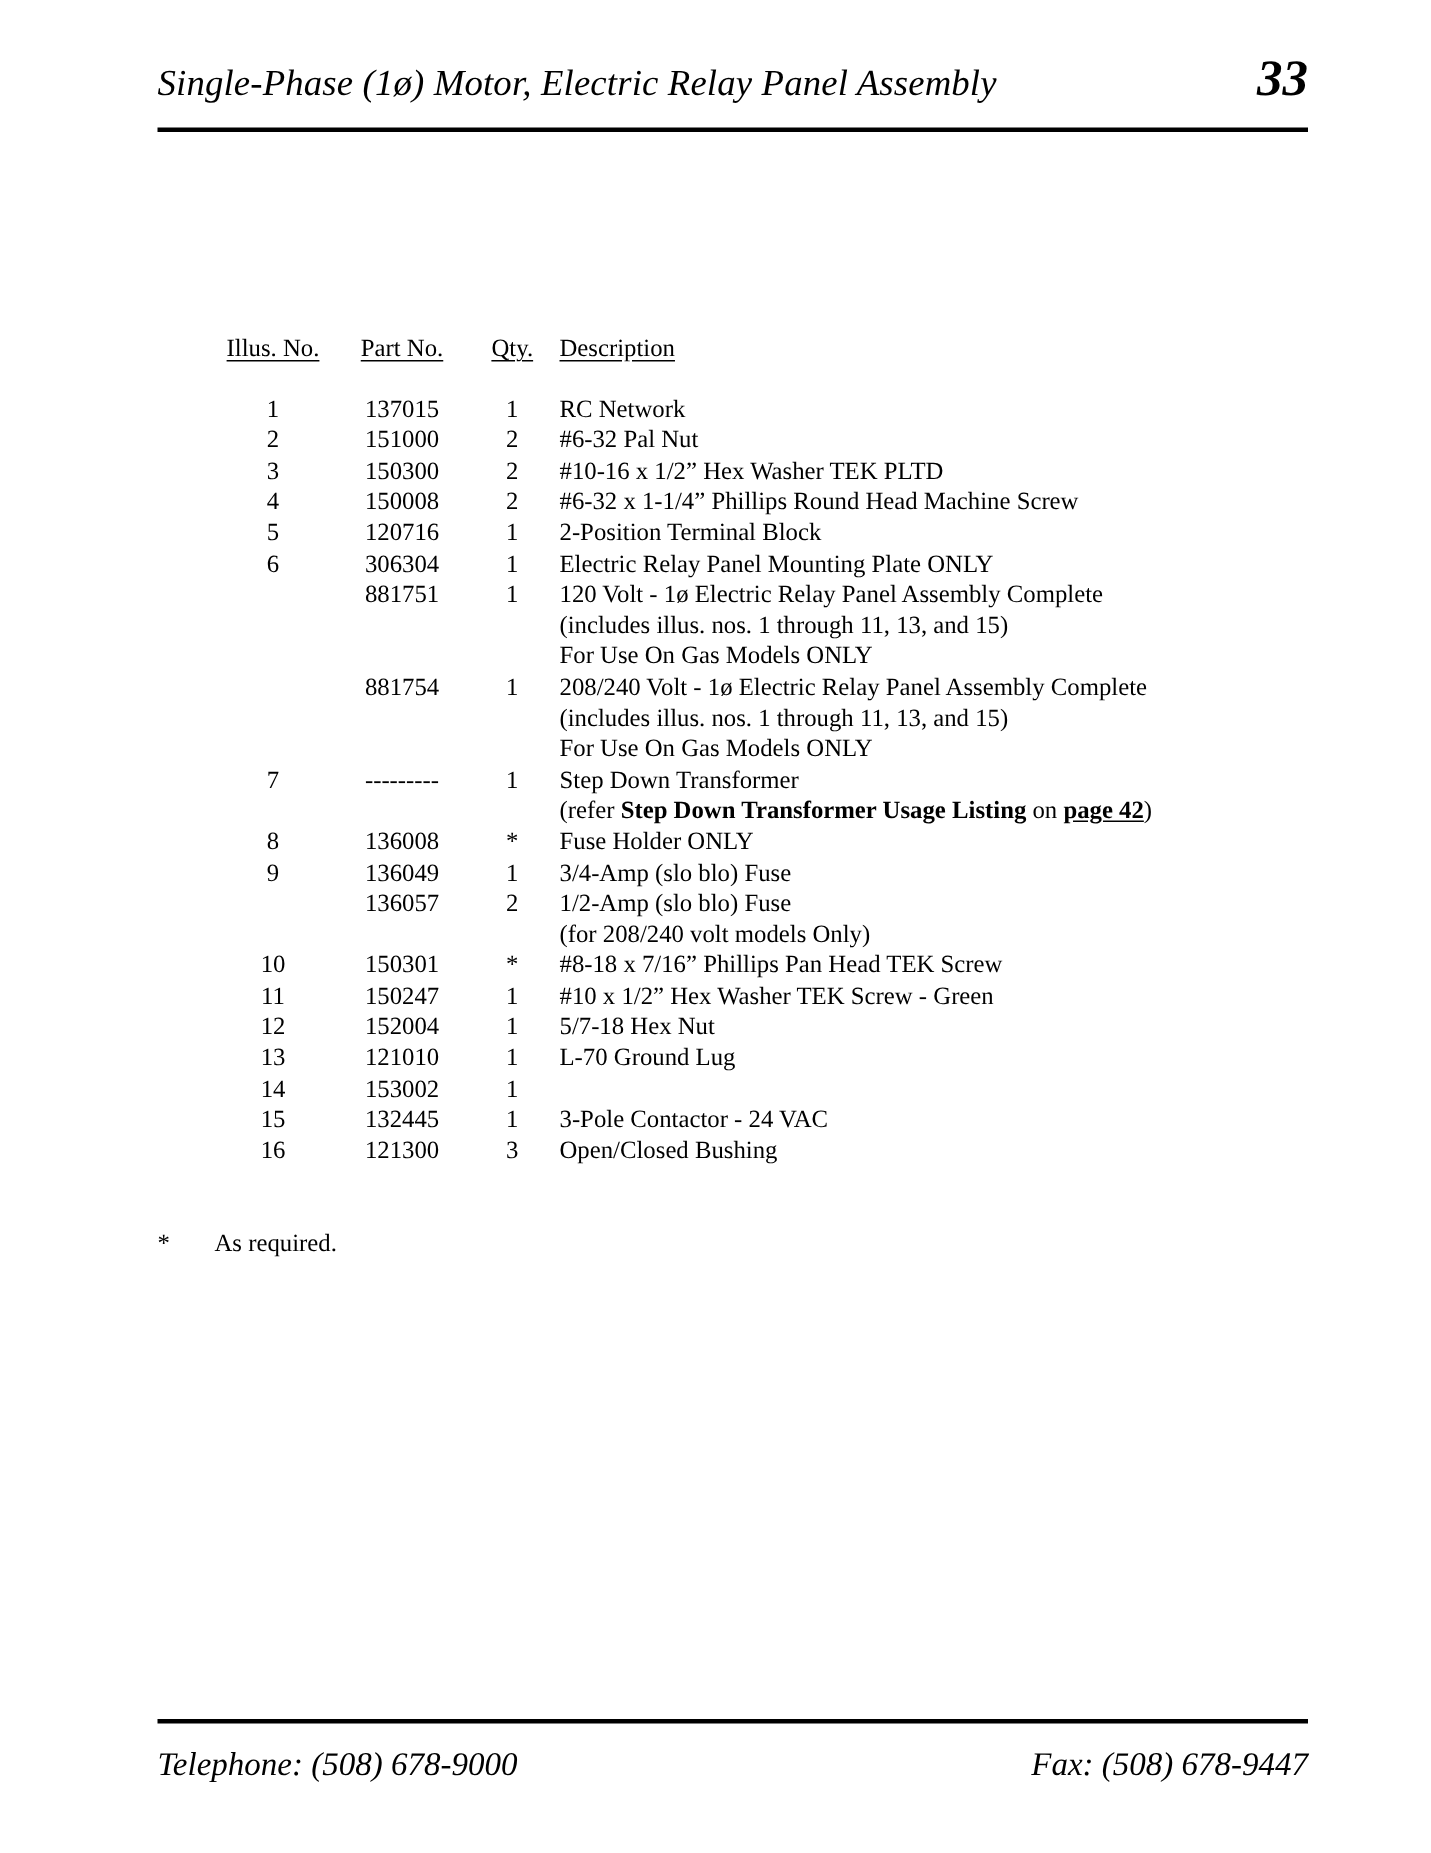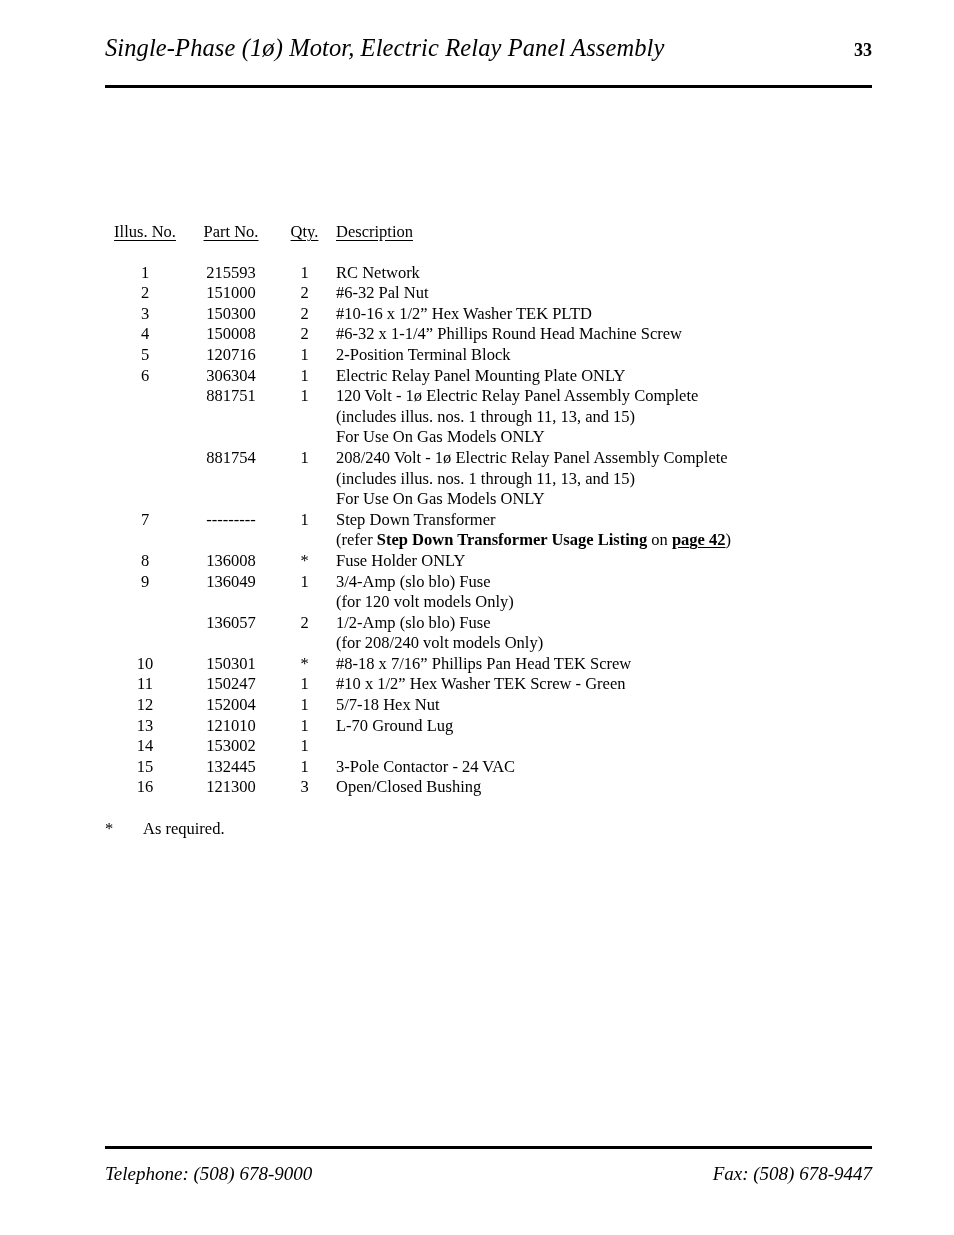--- a/index.html
+++ b/index.html
@@ -26,22 +26,23 @@
     align-items: baseline;
     justify-content: space-between;
   }
   .page-header .title {
     font-style: italic;
     font-size: 24.5px;
     letter-spacing: 0.1px;
     white-space: nowrap;
   }
   .page-header .page-number {
+    font-style: italic;
     font-weight: bold;
-    font-size: 18px;
+    font-size: 34px;
   }
   .header-rule {
     position: absolute;
     left: 105px;
     top: 85px;
     width: 767px;
     height: 3px;
     background: #000000;
   }
 
@@ -51,20 +52,21 @@
     left: 0;
     top: 222px;
     width: 954px;
     font-size: 16.5px;
     line-height: 20.6px;
   }
   .row {
     display: flex;
     align-items: baseline;
     height: 20.6px;
+    padding-left: 37px;
   }
   .col-illus {
     width: 80px;            
     margin-left: 105px;
     text-align: center;
     flex: 0 0 auto;
   }
   .col-part {
     width: 92px;            
     text-align: center;
@@ -125,21 +127,21 @@
     background: #000000;
   }
   .page-footer {
     position: absolute;
     left: 105px;
     top: 1163px;
     width: 767px;
     display: flex;
     justify-content: space-between;
     font-style: italic;
-    font-size: 19px;
+    font-size: 22px;
   }
 </style>
 </head>
 <body>
 
 <div class="page-header">
   <div class="title">Single-Phase (1ø) Motor, Electric Relay Panel Assembly</div>
   <div class="page-number">33</div>
 </div>
 <div class="header-rule"></div>
@@ -147,21 +149,21 @@
 <div class="parts-table">
   <div class="row head-row">
     <div class="col-illus"><span>Illus. No.</span></div>
     <div class="col-part"><span>Part  No.</span></div>
     <div class="col-qty"><span>Qty.</span></div>
     <div class="col-desc"><span>Description</span></div>
   </div>
   <div id="table-body">
       <div class="row">
         <div class="col-illus">1</div>
-        <div class="col-part">215593</div>
+        <div class="col-part">137015</div>
         <div class="col-qty">1</div>
         <div class="col-desc">RC Network</div>
       </div>
       <div class="row">
         <div class="col-illus">2</div>
         <div class="col-part">151000</div>
         <div class="col-qty">2</div>
         <div class="col-desc">#6-32 Pal Nut</div>
       </div>
       <div class="row">
@@ -240,26 +242,20 @@
         <div class="col-illus">8</div>
         <div class="col-part">136008</div>
         <div class="col-qty">*</div>
         <div class="col-desc">Fuse Holder ONLY</div>
       </div>
       <div class="row">
         <div class="col-illus">9</div>
         <div class="col-part">136049</div>
         <div class="col-qty">1</div>
         <div class="col-desc">3/4-Amp (slo blo) Fuse</div>
-      </div>
-      <div class="row">
-        <div class="col-illus"></div>
-        <div class="col-part"></div>
-        <div class="col-qty"></div>
-        <div class="col-desc">(for 120 volt models Only)</div>
       </div>
       <div class="row">
         <div class="col-illus"></div>
         <div class="col-part">136057</div>
         <div class="col-qty">2</div>
         <div class="col-desc">1/2-Amp (slo blo) Fuse</div>
       </div>
       <div class="row">
         <div class="col-illus"></div>
         <div class="col-part"></div>

